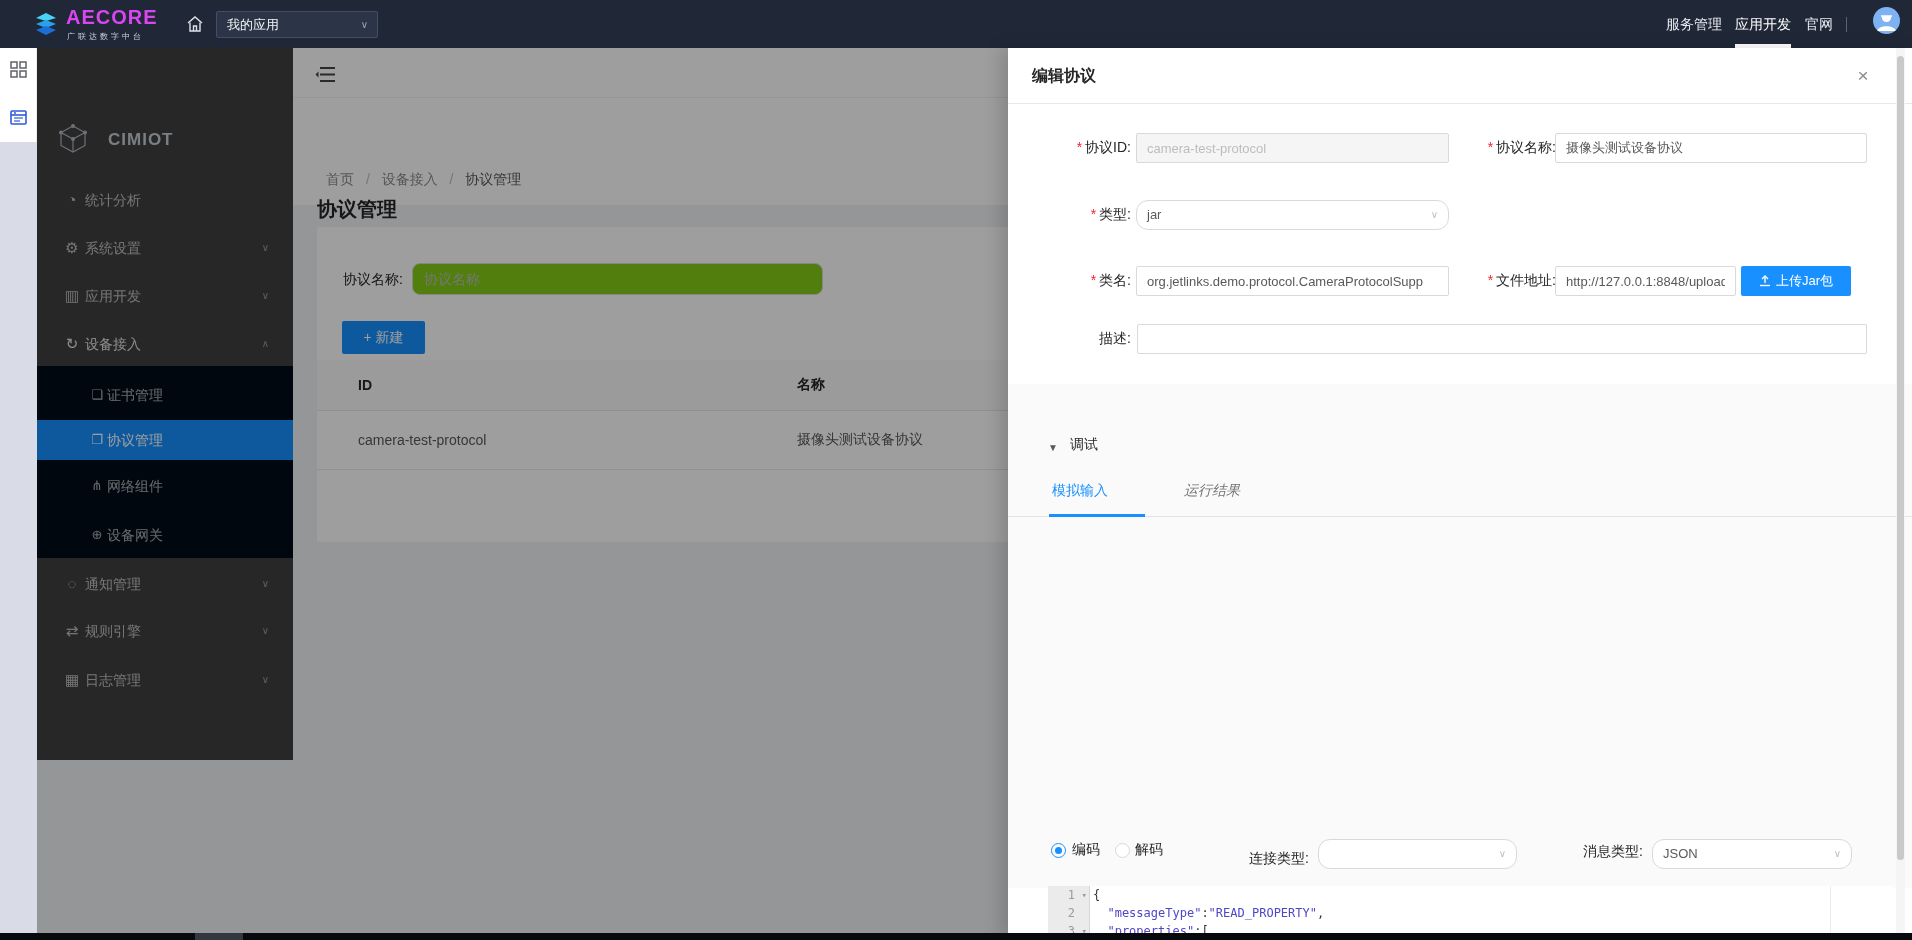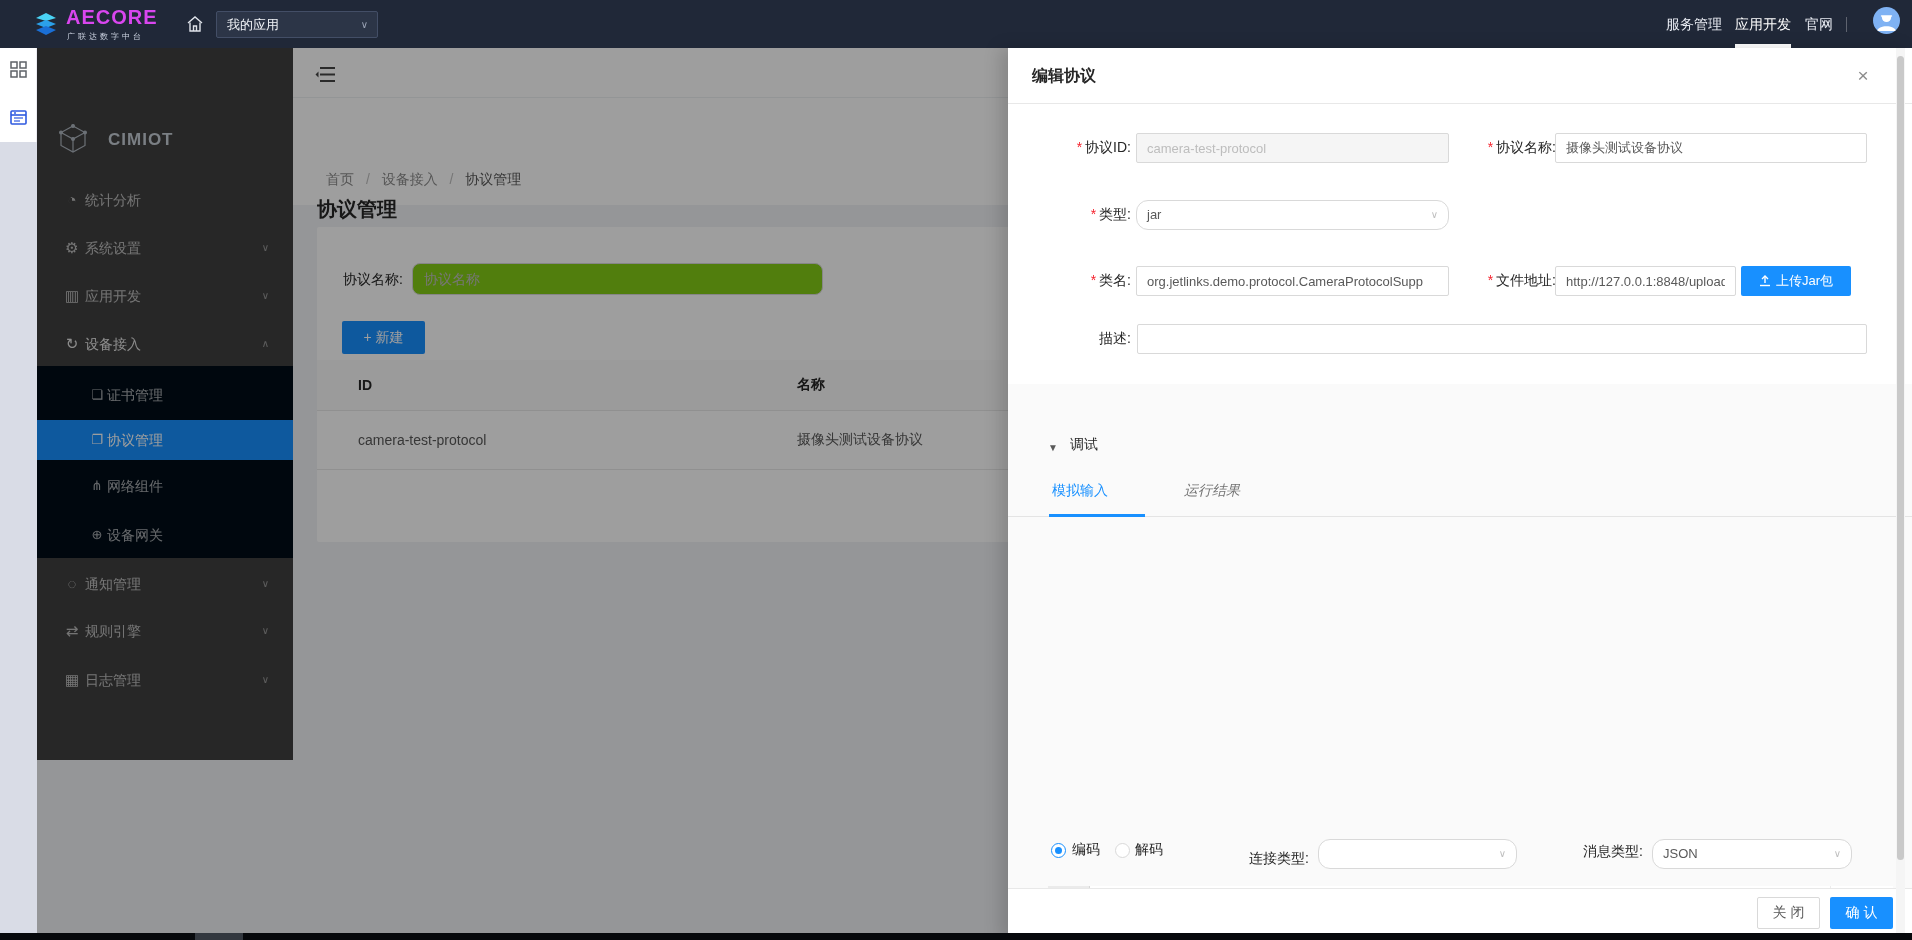--- a/index.html
+++ b/index.html
@@ -408,24 +408,20 @@
       <div id="codearea" class="abs">
         <div class="code-line"><span class="tok-p">{</span></div>
         <div class="code-line"><span class="tok-s">  "messageType"</span><span class="tok-p">:</span><span class="tok-s">"READ_PROPERTY"</span><span class="tok-p">,</span></div>
         <div class="code-line"><span class="tok-s">  "properties"</span><span class="tok-p">:[</span></div>
 
       </div>
     </div>
 
   </div>
 
-  <div class="abs drawer-footer">
-    <button class="abs btn-close">关 闭</button>
-    <button class="abs btn-confirm">确 认</button>
-  </div>
 
   <div id="drawer-scrollbar" class="abs">
     <div id="drawer-scrollthumb" class="abs"></div>
   </div>
 </div>
 
 <div id="bottom-strip" class="abs">
   <div id="bottom-strip-seg" class="abs"></div>
 </div>
 

